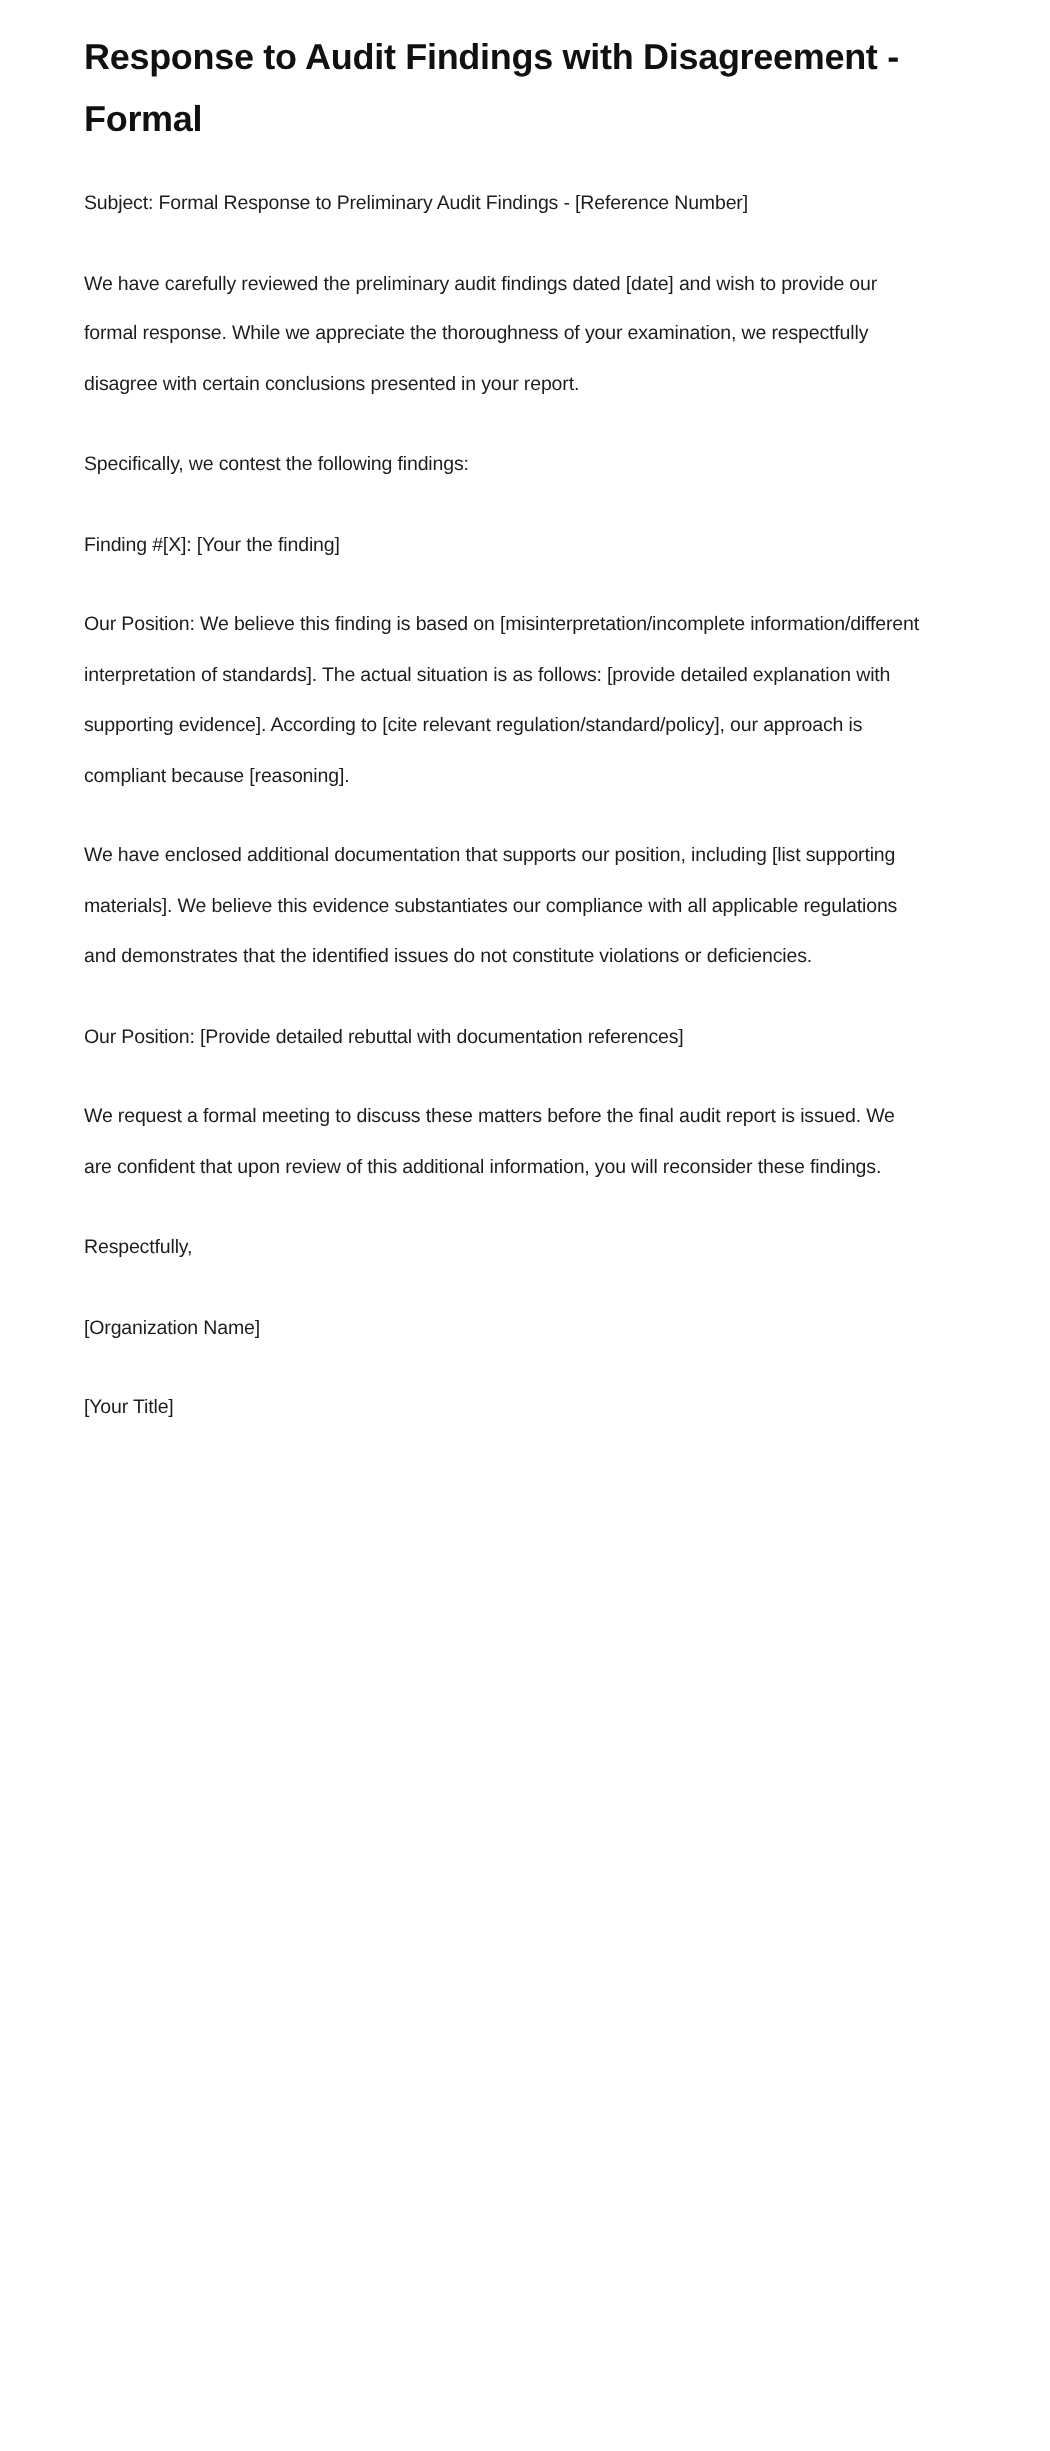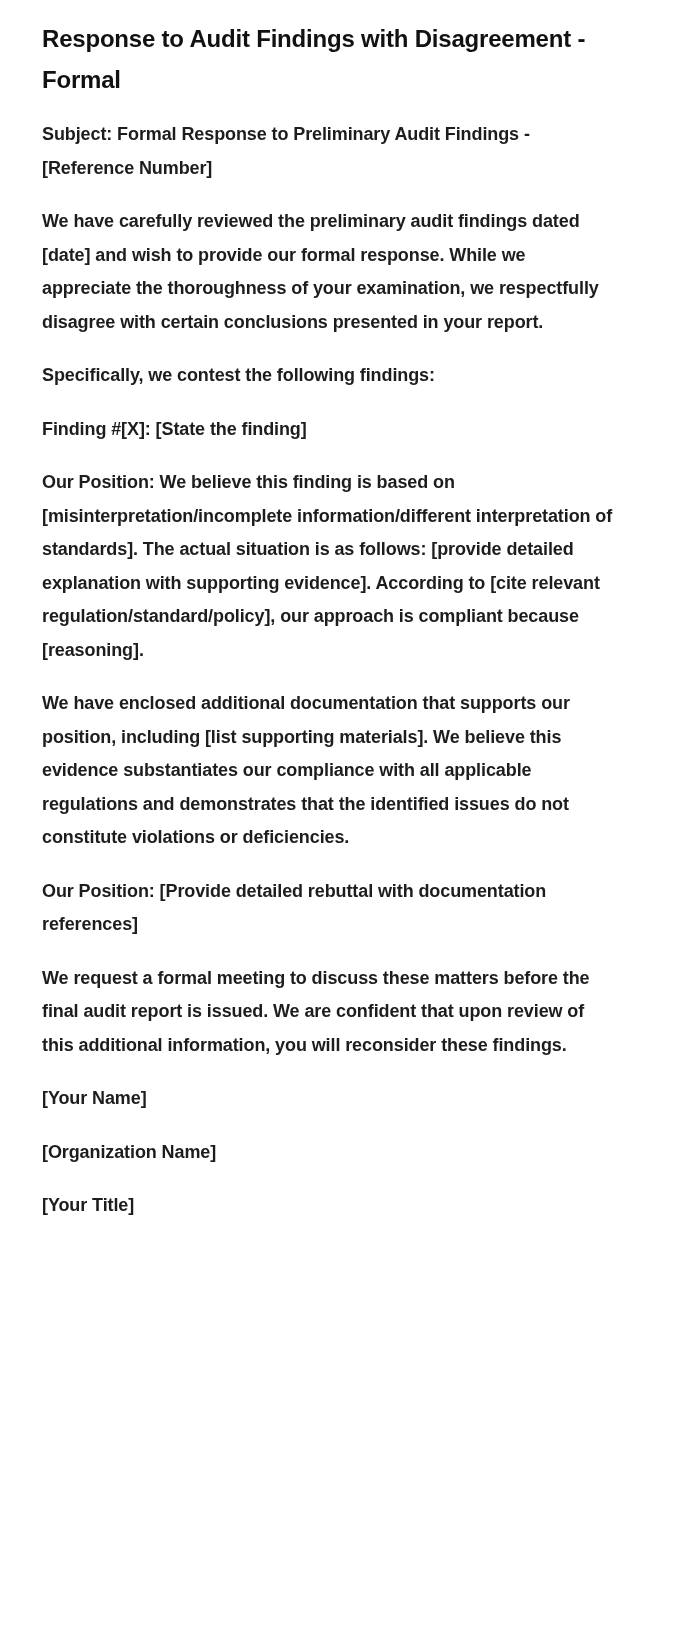--- a/index.html
+++ b/index.html
@@ -11,48 +11,48 @@
     width: 700px;
     height: 1634px;
     font-family: "Liberation Sans", sans-serif;
     color: #1d1d1f;
     overflow: hidden;
   }
   .page {
     box-sizing: border-box;
     width: 700px;
     height: 1373px;
-    padding: 18px 86px 40px 42px;
+    padding: 18px 86px 40px 56px;
     background: #ffffff;
   }
   h1.doc-title {
     font-size: 24px;
     line-height: 41px;
     font-weight: 700;
     color: #111111;
     letter-spacing: -0.2px;
     margin: 0 0 18px 0;
   }
   p.doc-par {
-    font-size: 18px;
+    font-size: 13px;
     line-height: 33.5px;
-    font-weight: 700;
+    font-weight: 400;
     letter-spacing: -0.1px;
     margin: 0 0 20px 0;
   }
 </style>
 </head>
 <body>
 
 <div class="page">
   <h1 class="doc-title">Response to Audit Findings with Disagreement - Formal</h1>
   <p class="doc-par">Subject: Formal Response to Preliminary Audit Findings - [Reference Number]</p>
   <p class="doc-par">We have carefully reviewed the preliminary audit findings dated [date] and wish to provide our formal response. While we appreciate the thoroughness of your examination, we respectfully disagree with certain conclusions presented in your report.</p>
   <p class="doc-par">Specifically, we contest the following findings:</p>
-  <p class="doc-par">Finding #[X]: [State the finding]</p>
+  <p class="doc-par">Finding #[X]: [Your the finding]</p>
   <p class="doc-par">Our Position: We believe this finding is based on [misinterpretation/incomplete information/different interpretation of standards]. The actual situation is as follows: [provide detailed explanation with supporting evidence]. According to [cite relevant regulation/standard/policy], our approach is compliant because [reasoning].</p>
   <p class="doc-par">We have enclosed additional documentation that supports our position, including [list supporting materials]. We believe this evidence substantiates our compliance with all applicable regulations and demonstrates that the identified issues do not constitute violations or deficiencies.</p>
   <p class="doc-par">Our Position: [Provide detailed rebuttal with documentation references]</p>
   <p class="doc-par">We request a formal meeting to discuss these matters before the final audit report is issued. We are confident that upon review of this additional information, you will reconsider these findings.</p>
-  <p class="doc-par">[Your Name]</p>
+  <p class="doc-par">Respectfully,</p>
   <p class="doc-par">[Organization Name]</p>
   <p class="doc-par">[Your Title]</p>
 </div>
 
 </body></html>

